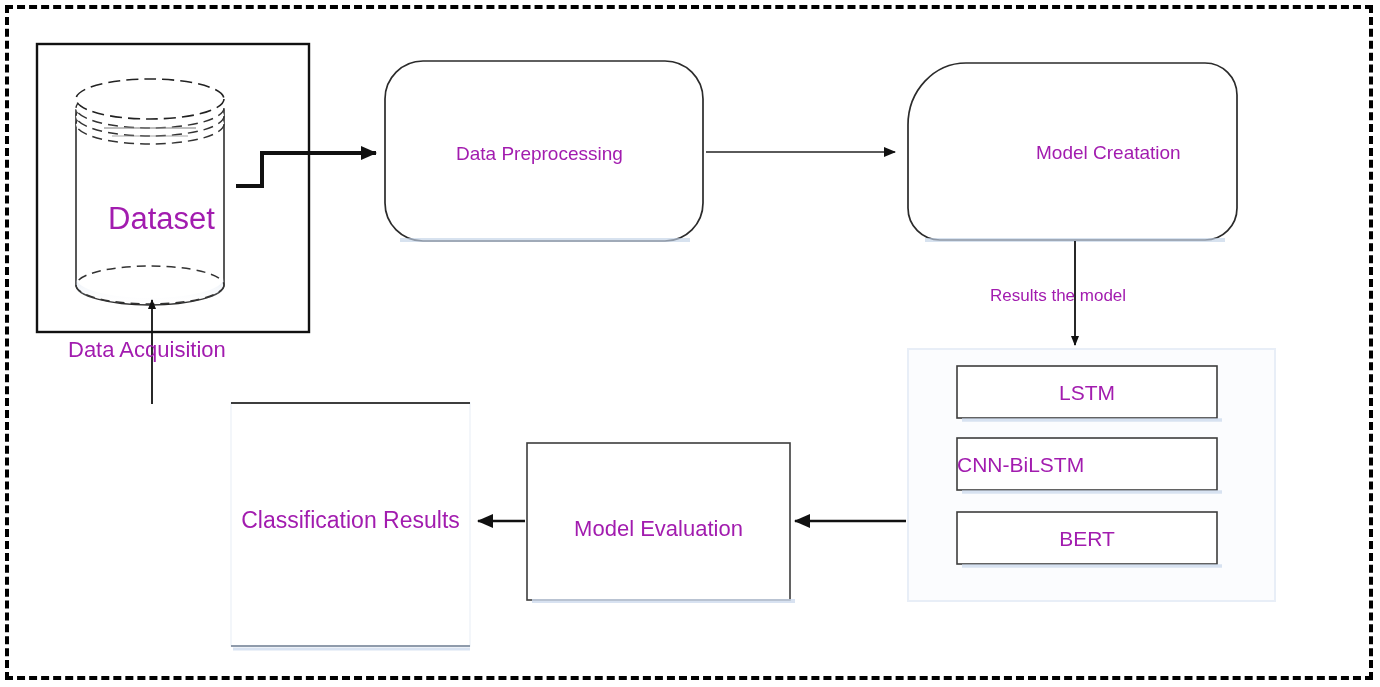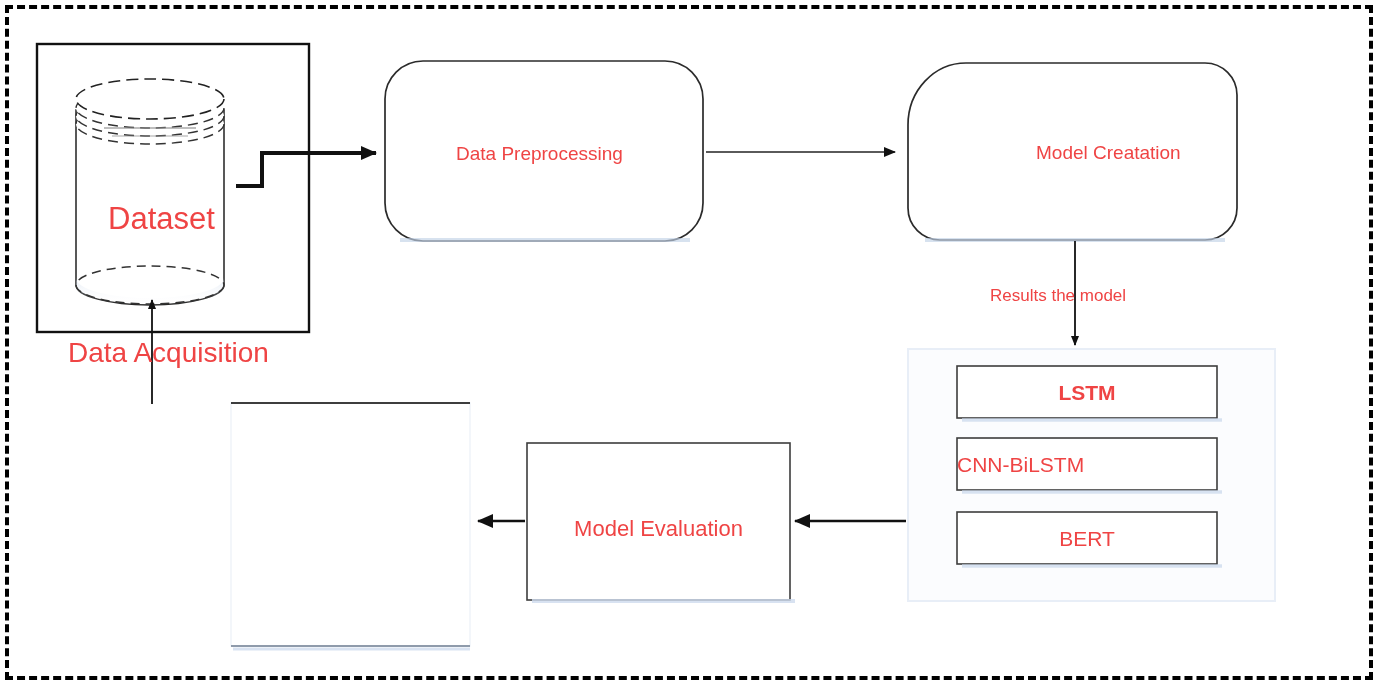--- a/index.html
+++ b/index.html
@@ -20,27 +20,27 @@
     box-sizing:border-box;
   }
   svg.layer{
     position:absolute;
     left:0; top:0;
     width:1380px; height:687px;
     overflow:visible;
   }
   .lbl{
     position:absolute;
-    color:#ef4444;
+    color:#a21caf;
     white-space:nowrap;
     font-family:"Liberation Sans", sans-serif;
     line-height:1;
   }
   .lbl-dataset{font-size:31px;}
-  .lbl-acq{font-size:28px;}
+  .lbl-acq{font-size:22px;}
   .lbl-prep{font-size:19px;}
   .lbl-create{font-size:19px;margin-left:40px;}
   .lbl-train{font-size:17px;}
   .lbl-model-item{font-size:21px;}
   .lbl-eval{font-size:22px;margin-top:8px;}
   .lbl-class{font-size:23px;}
 </style>
 </head>
 <body>
 
@@ -152,22 +152,23 @@
   <div class="lbl lbl-dataset" style="left:108px; top:203px;">Dataset</div>
 
   <div class="lbl lbl-acq" style="left:68px; top:339px;">Data Acquisition</div>
 
   <div class="lbl lbl-prep" style="left:456px; top:144px;">Data Preprocessing</div>
 
   <div class="lbl lbl-create" style="left:996px; top:143px;">Model Creatation</div>
 
   <div class="lbl lbl-train" style="left:990px; top:287px;">Results the model</div>
 
-  <div class="lbl lbl-model-item" style="left:957px; top:382px; width:260px; text-align:center;font-weight:bold;">LSTM</div>
+  <div class="lbl lbl-model-item" style="left:957px; top:382px; width:260px; text-align:center;">LSTM</div>
 
   <div class="lbl lbl-model-item" style="left:957px; top:454px; width:260px; ">CNN-BiLSTM</div>
 
   <div class="lbl lbl-model-item" style="left:957px; top:528px; width:260px; text-align:center;">BERT</div>
 
   <div class="lbl lbl-eval" style="left:527px; top:510px; width:263px; text-align:center;">Model Evaluation</div>
 
+  <div class="lbl lbl-class" style="left:231px; top:509px; width:239px; text-align:center;">Classification Results</div>
 
 </div>
 
 </body></html>

